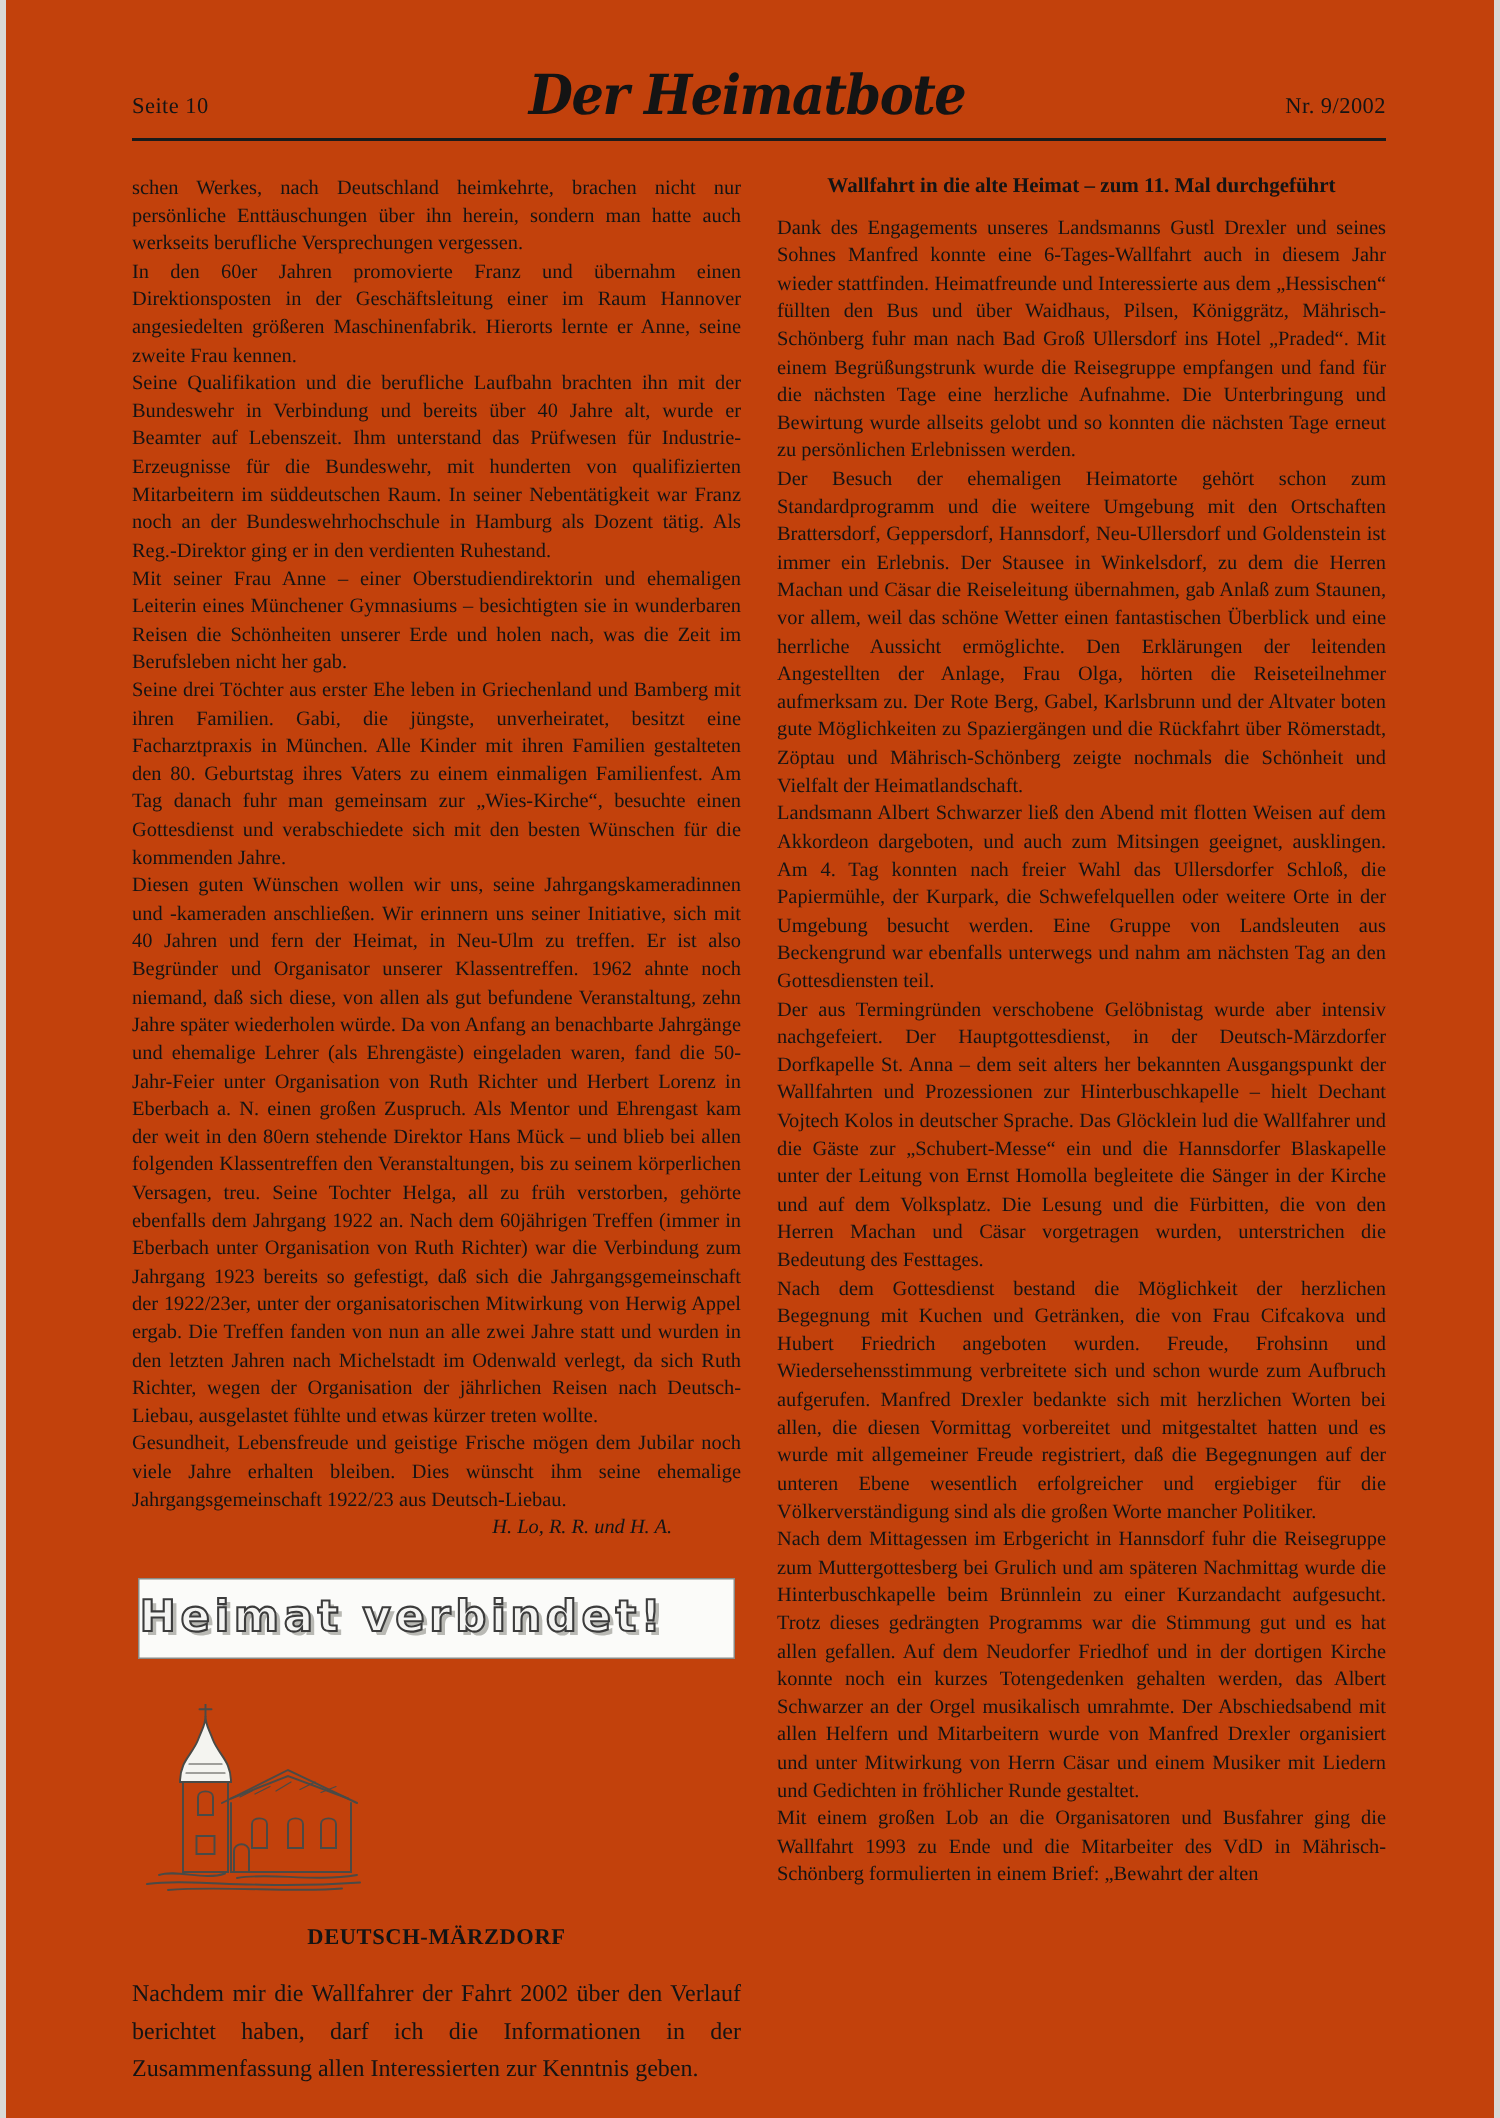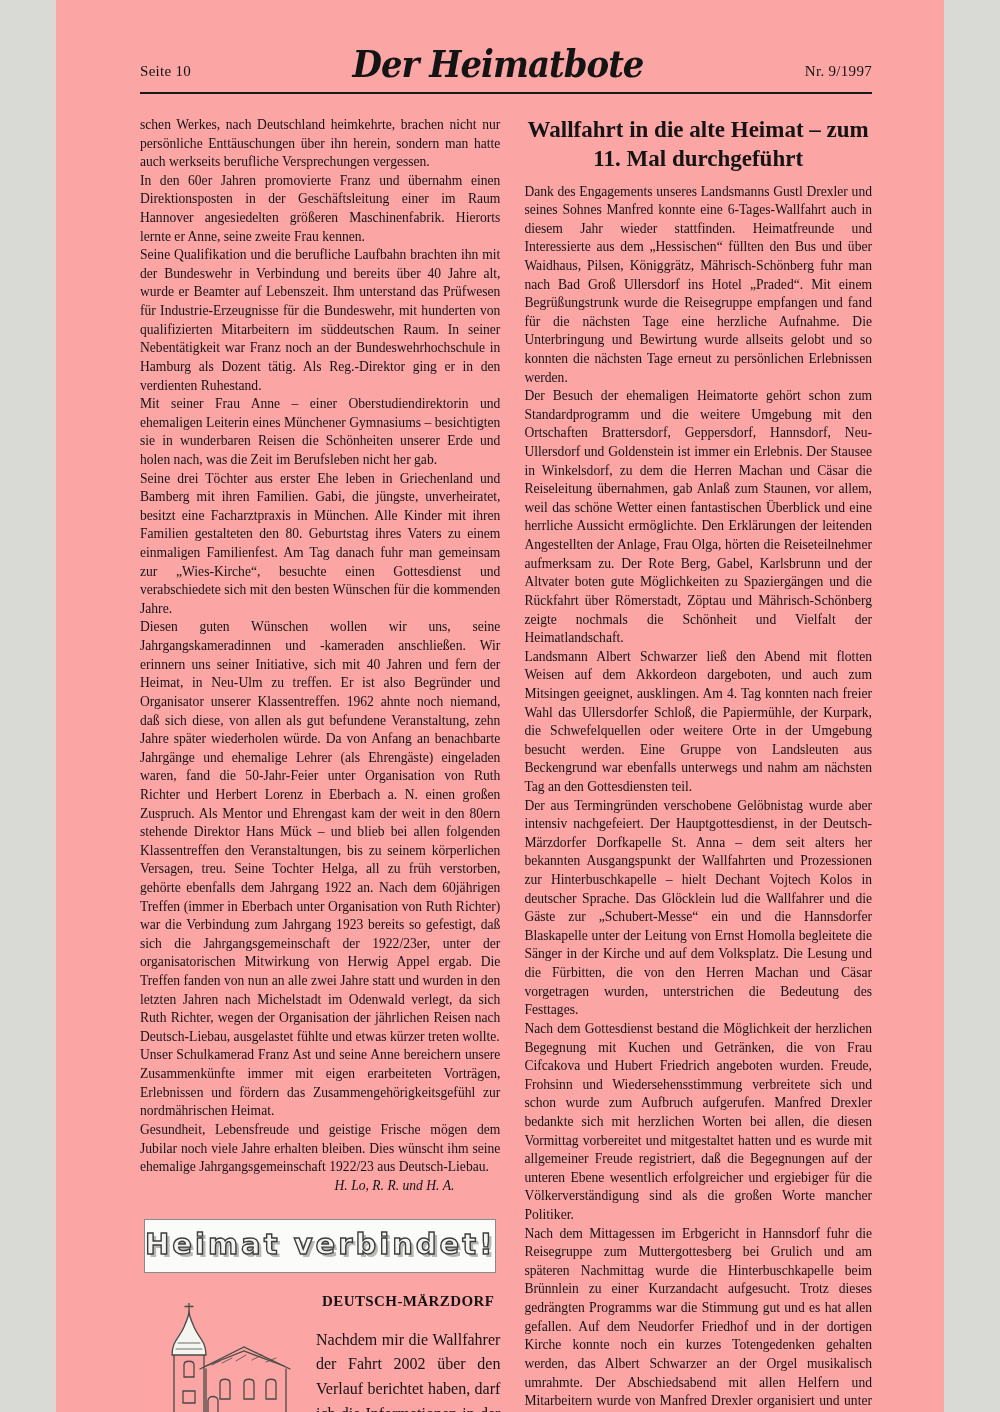--- a/index.html
+++ b/index.html
@@ -1,20 +1,20 @@
 <!DOCTYPE html>
 <html lang="de"><head>
 <meta charset="utf-8">
 <style>
   html, body { margin: 0; padding: 0; background: #d9d9d6; }
   .page {
-    width: 888px;
+    width: 992px;
     height: 1412px;
     margin: 0 auto;
-    background: #fca5a5;
+    background: #c2410c;
     color: #141414;
     font-family: "Liberation Serif", serif;
     box-sizing: border-box;
     padding: 44px 72px 36px 84px;
     overflow: hidden;
     position: relative;
   }
   .header {
     display: flex;
     justify-content: space-between;
@@ -50,21 +50,21 @@
   }
   .col p { margin: 0; }
   .signature {
     text-align: right;
     font-style: italic;
     padding-right: 46px;
     margin-top: 1px;
   }
   .headline {
     font-weight: bold;
-    font-size: 23px;
+    font-size: 14px;
     text-align: center;
     line-height: 1.25;
     margin: 0 0 9px 0;
     hyphens: none;
   }
   .banner {
     border: 1px solid #8a8a86;
     margin: 24px 4px 14px 4px;
     padding: 5px 0 7px 0;
     text-align: left;
@@ -77,20 +77,21 @@
     letter-spacing: 3px;
     color: #f4f4f2;
     -webkit-text-stroke: 1.4px #3c3c3c;
     text-shadow: 3px 3px 0 #b9b9b4;
     white-space: nowrap;
   }
   .section {
     display: flex;
     gap: 14px;
     margin-top: 14px;
+    flex-direction: column;
   }
   .church-box { flex: none; width: 162px; padding-top: 16px; }
   .section-right { flex: 1; }
   .section-title {
     text-align: center;
     font-weight: bold;
     font-size: 15px;
     letter-spacing: 0.4px;
     margin: 4px 0 16px 0;
   }
@@ -103,33 +104,32 @@
   svg { display: block; }
 </style>
 </head>
 <body>
 
 <div class="page">
 
   <div class="header">
     <div class="header-side">Seite 10</div>
     <div class="masthead">Der Heimatbote</div>
-    <div class="header-side">Nr. 9/1997</div>
+    <div class="header-side">Nr. 9/2002</div>
   </div>
 
   <div class="columns">
 
     <div class="col">
       <p>schen Werkes, nach Deutschland heimkehrte, brachen nicht nur persönliche Enttäuschungen über ihn herein, sondern man hatte auch werkseits berufliche Versprechungen vergessen.</p>
       <p>In den 60er Jahren promovierte Franz und übernahm einen Direktionsposten in der Geschäftsleitung einer im Raum Hannover angesiedelten größeren Maschinenfabrik. Hierorts lernte er Anne, seine zweite Frau kennen.</p>
       <p>Seine Qualifikation und die berufliche Laufbahn brachten ihn mit der Bundeswehr in Verbindung und bereits über 40 Jahre alt, wurde er Beamter auf Lebenszeit. Ihm unterstand das Prüfwesen für Industrie-Erzeugnisse für die Bundeswehr, mit hunderten von qualifizierten Mitarbeitern im süddeutschen Raum. In seiner Nebentätigkeit war Franz noch an der Bundeswehrhochschule in Hamburg als Dozent tätig. Als Reg.-Direktor ging er in den verdienten Ruhestand.</p>
       <p>Mit seiner Frau Anne – einer Oberstudiendirektorin und ehemaligen Leiterin eines Münchener Gymnasiums – besichtigten sie in wunderbaren Reisen die Schönheiten unserer Erde und holen nach, was die Zeit im Berufsleben nicht her gab.</p>
       <p>Seine drei Töchter aus erster Ehe leben in Griechenland und Bamberg mit ihren Familien. Gabi, die jüngste, unverheiratet, besitzt eine Facharztpraxis in München. Alle Kinder mit ihren Familien gestalteten den 80. Geburtstag ihres Vaters zu einem einmaligen Familienfest. Am Tag danach fuhr man gemeinsam zur „Wies-Kirche“, besuchte einen Gottesdienst und verabschiedete sich mit den besten Wünschen für die kommenden Jahre.</p>
       <p>Diesen guten Wünschen wollen wir uns, seine Jahrgangskameradinnen und -kameraden anschließen. Wir erinnern uns seiner Initiative, sich mit 40 Jahren und fern der Heimat, in Neu-Ulm zu treffen. Er ist also Begründer und Organisator unserer Klassentreffen. 1962 ahnte noch niemand, daß sich diese, von allen als gut befundene Veranstaltung, zehn Jahre später wiederholen würde. Da von Anfang an benachbarte Jahrgänge und ehemalige Lehrer (als Ehrengäste) eingeladen waren, fand die 50-Jahr-Feier unter Organisation von Ruth Richter und Herbert Lorenz in Eberbach a. N. einen großen Zuspruch. Als Mentor und Ehrengast kam der weit in den 80ern stehende Direktor Hans Mück – und blieb bei allen folgenden Klassentreffen den Veranstaltungen, bis zu seinem körperlichen Versagen, treu. Seine Tochter Helga, all zu früh verstorben, gehörte ebenfalls dem Jahrgang 1922 an. Nach dem 60jährigen Treffen (immer in Eberbach unter Organisation von Ruth Richter) war die Verbindung zum Jahrgang 1923 bereits so gefestigt, daß sich die Jahrgangsgemeinschaft der 1922/23er, unter der organisatorischen Mitwirkung von Herwig Appel ergab. Die Treffen fanden von nun an alle zwei Jahre statt und wurden in den letzten Jahren nach Michelstadt im Odenwald verlegt, da sich Ruth Richter, wegen der Organisation der jährlichen Reisen nach Deutsch-Liebau, ausgelastet fühlte und etwas kürzer treten wollte.</p>
-      <p>Unser Schulkamerad Franz Ast und seine Anne bereichern unsere Zusammenkünfte immer mit eigen erarbeiteten Vorträgen, Erlebnissen und fördern das Zusammengehörigkeitsgefühl zur nordmährischen Heimat.</p>
       <p>Gesundheit, Lebensfreude und geistige Frische mögen dem Jubilar noch viele Jahre erhalten bleiben. Dies wünscht ihm seine ehemalige Jahrgangsgemeinschaft 1922/23 aus Deutsch-Liebau.</p>
       <p class="signature">H. Lo, R. R. und H. A.</p>
 
       <div class="banner">
         <span class="banner-text">Heimat verbindet!</span>
       </div>
 
       <div class="section">
         <div class="church-box">
           <svg width="162" height="128" viewBox="0 0 162 128" fill="none" stroke="#4a4a46" stroke-width="1.3" stroke-linecap="round">

